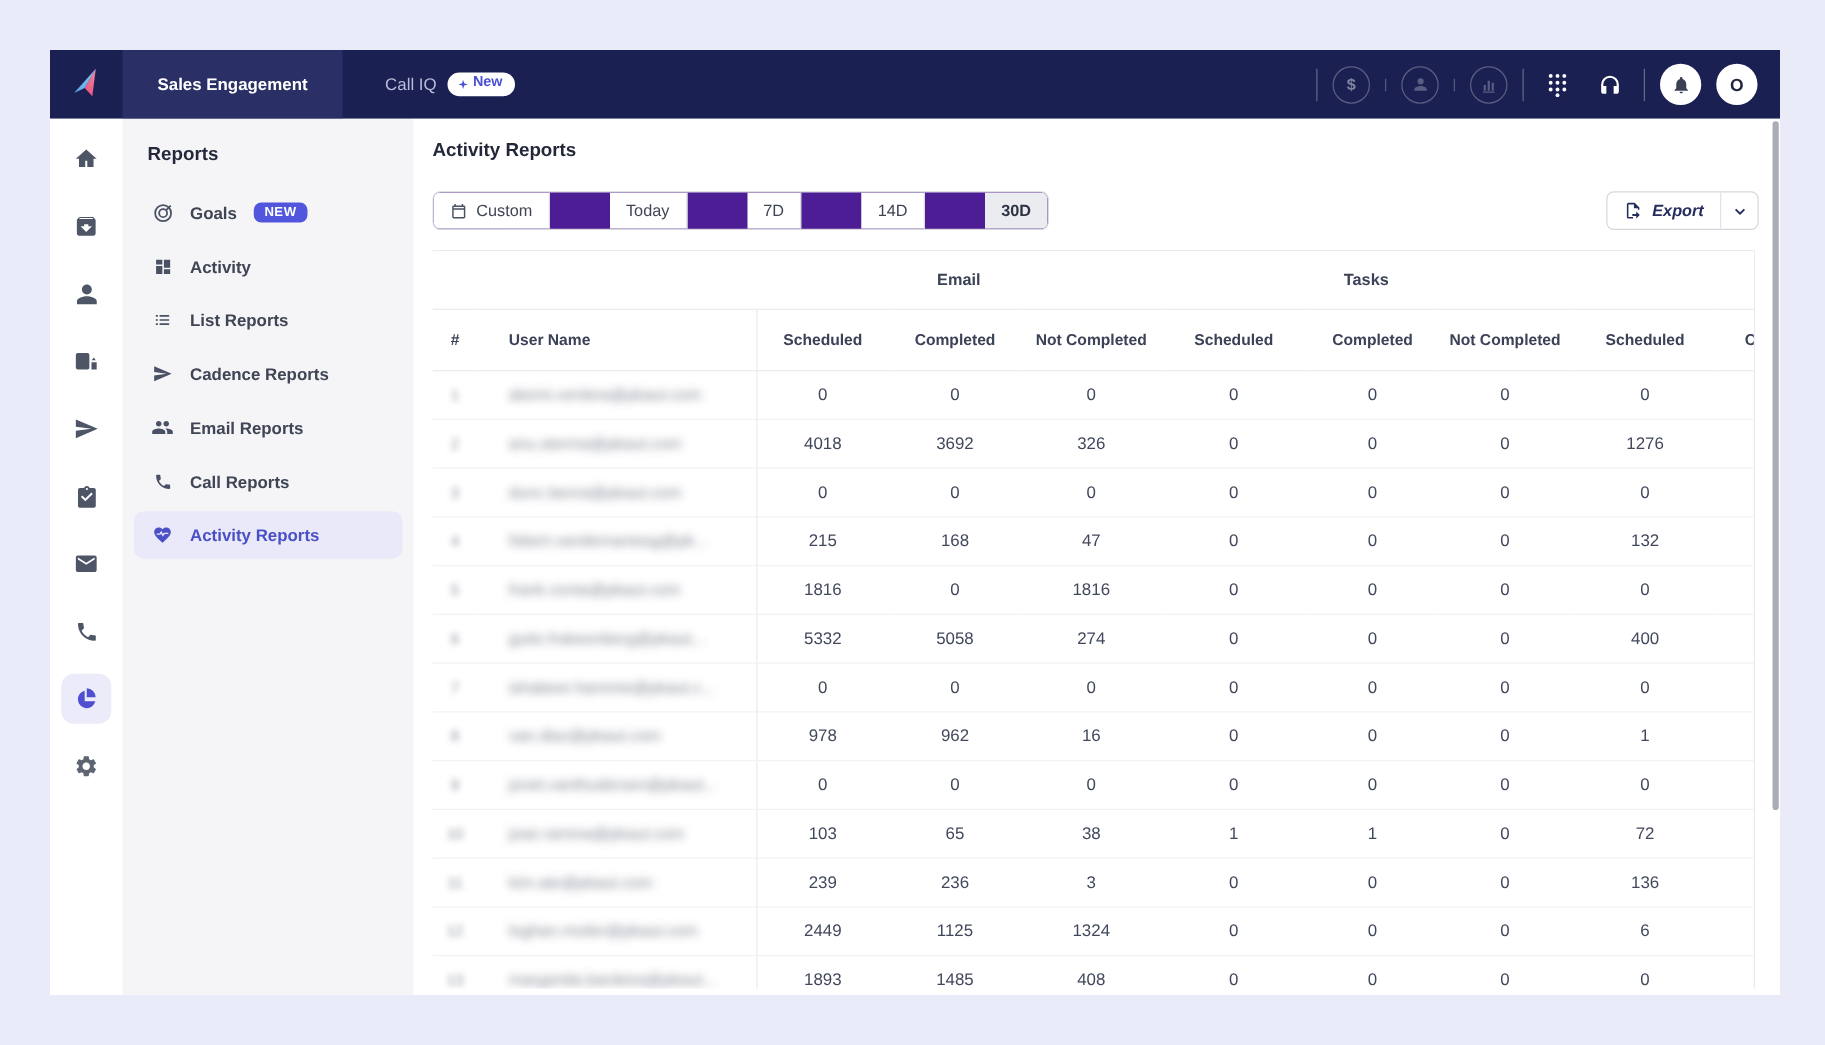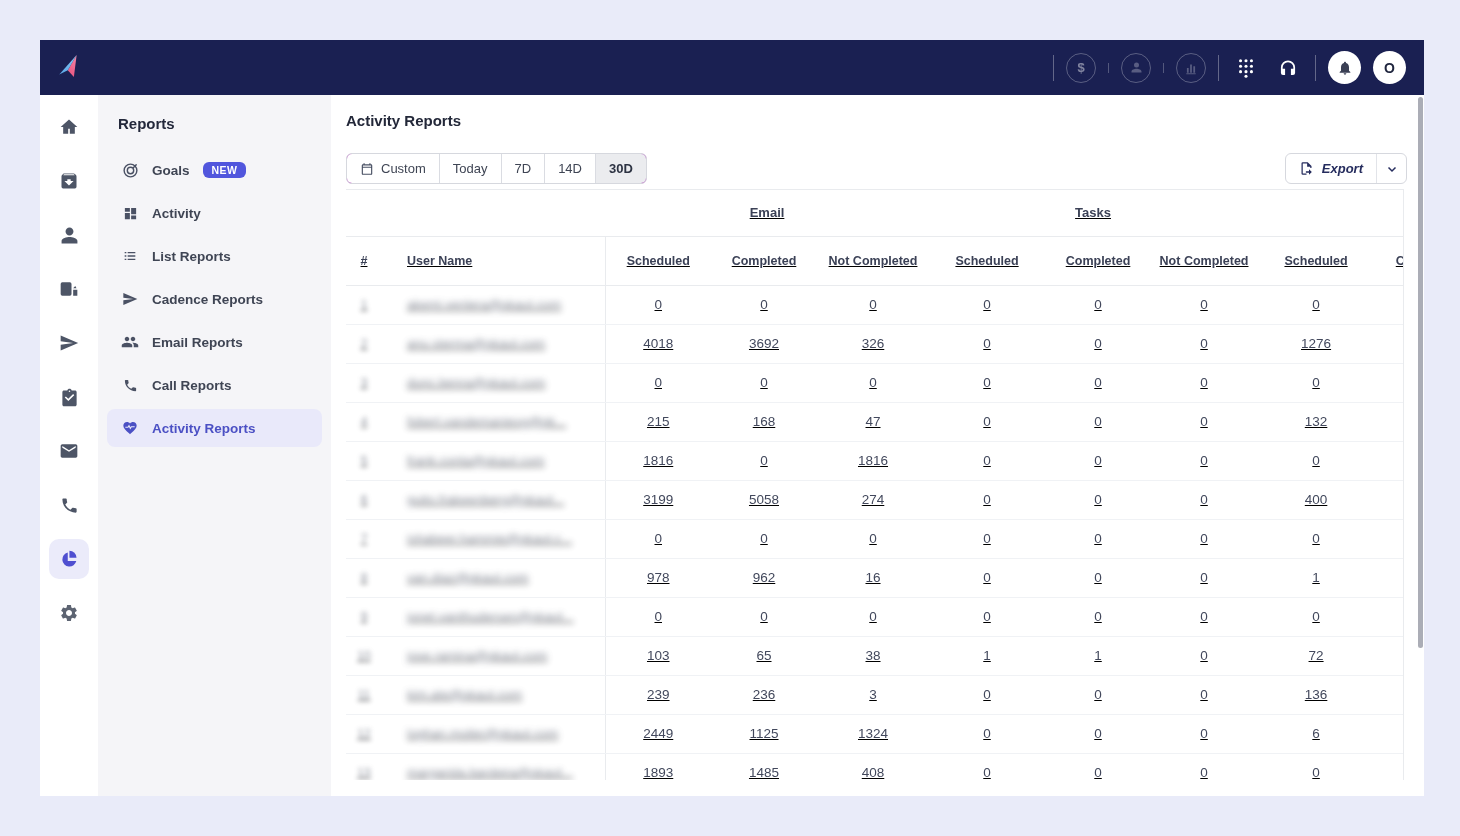--- a/index.html
+++ b/index.html
@@ -38,32 +38,32 @@
   .sb-item .sb-ic{width:18px;height:18px;display:flex;align-items:center;justify-content:center;color:#4a5164;flex:none;}
   .sb-item.active{background:#e9e9fa;color:#4b50c4;}
   .sb-item.active .sb-ic{color:#4b50c4;}
   .new-badge{background:#5156dd;color:#fff;font-size:10.5px;font-weight:700;letter-spacing:.4px;
     border-radius:6px;padding:3px 9px;line-height:1;}
 
   
   .main{flex:1;position:relative;background:#ffffff;overflow:hidden;}
   .page-title{position:absolute;left:15px;top:17px;font-size:15px;font-weight:700;color:#232839;}
   .controls{position:absolute;left:15px;top:58px;display:flex;align-items:center;height:31px;}
-  .seg-group{display:flex;align-items:stretch;height:31px;border:1px solid #d6d8de;border-radius:6px;overflow:hidden;background:#a21caf;}
+  .seg-group{display:flex;align-items:stretch;height:31px;border:1px solid #d6d8de;border-radius:6px;overflow:hidden;background:#4c1d95;gap:48px;}
   .seg{display:flex;align-items:center;gap:7px;padding:0 13px;font-size:13px;color:#3f4554;border-right:1px solid #dadce2;cursor:pointer;background:#fff;}
   .seg:last-child{border-right:none;}
   .seg.active{background:#ebecef;font-weight:700;color:#2d3343;}
   .export-btn{position:absolute;right:17px;top:58px;height:31px;display:flex;align-items:stretch;
     border:1px solid #d6d8de;border-radius:6px;background:#fff;overflow:hidden;}
   .export-main{display:flex;align-items:center;gap:8px;padding:0 13px;font-size:13px;font-weight:700;color:#262d5e;cursor:pointer;font-style:italic;}
   .export-caret{display:flex;align-items:center;justify-content:center;width:30px;border-left:1px solid #e2e4e9;cursor:pointer;color:#262d5e;}
 
   
-  .table-wrap{position:absolute;left:15px;top:94px;width:1058px;height:591px;overflow:hidden;
-    border-top:1px solid #e9ebee;border-right:1px solid #e9ebee;text-decoration:underline;}
+  .table-wrap{position:absolute;left:15px;top:105px;width:1058px;height:591px;overflow:hidden;
+    border-top:1px solid #e9ebee;border-right:1px solid #e9ebee;}
   table{border-collapse:collapse;table-layout:fixed;width:1135px;}
   tr.group-row th{height:46px;font-size:13px;font-weight:600;color:#3b4156;border-bottom:1px solid #e9ebee;text-align:center;background:#fff;}
   tr.head-row th{height:49px;font-size:12.5px;font-weight:700;color:#3b4156;border-bottom:1px solid #e9ebee;text-align:center;background:#fff;white-space:nowrap;}
   tr.head-row th.col-user{text-align:left;padding-left:25px;}
   tbody td{height:39px;border-bottom:1px solid #f0f2f5;font-size:13.5px;color:#42485c;text-align:center;white-space:nowrap;}
   td.col-user{text-align:left;padding-left:25px;overflow:hidden;text-overflow:ellipsis;}
   .fixed-sep{border-right:1px solid #e9ebee;}
   .blur-text{color:#5a6070;filter:blur(3.2px);opacity:.75;font-size:13px;}
   .num-blur{color:#5a6070;filter:blur(2.6px);opacity:.7;font-size:12px;}
 
@@ -89,20 +89,32 @@
               <stop offset="1" stop-color="#8ec9f2"></stop>
           </linearGradient>
         </defs>
         <g transform="rotate(-18 12 12)">
           <path fill="url(#lgp)" d="M21 4 L10.5 13.5 L13.5 20 Z"></path>
           <path fill="url(#lgb)" d="M21 4 L3 14.5 L10.5 13.5 Z"></path>
         </g>
       </svg>
     </div>
 
+    <div class="ptab active">
+      <span>Sales Engagement</span>
+    </div>
+    <div class="ptab">
+      <span>Call IQ</span>
+      <span class="pill">
+        <svg width="9" height="9" viewBox="0 0 24 24">
+          <path fill="#4b50d2" d="M12 2l2.2 7.8L22 12l-7.8 2.2L12 22l-2.2-7.8L2 12l7.8-2.2z"></path>
+        </svg>
+        <span>New</span>
+      </span>
+    </div>
 
     <div class="topbar-right">
       <div class="vdiv"></div>
       <div class="ghost-circle">$</div>
       <div class="vdot"></div>
       <div class="ghost-circle">
         <svg width="15" height="15" viewBox="0 0 24 24" fill="rgba(255,255,255,.5)">
             <path d="M12 12a4 4 0 1 0-4-4 4 4 0 0 0 4 4zm0 2c-3 0-8 1.5-8 4.5V20h16v-1.5c0-3-5-4.5-8-4.5z"></path>
           </svg>
       </div>
@@ -402,21 +414,21 @@
                 <td>1816</td>
                 <td>0</td>
                 <td>0</td>
                 <td>0</td>
                 <td>0</td>
                 <td></td>
               </tr>
               <tr>
                 <td><span class="num-blur">6</span></td>
                 <td class="col-user fixed-sep"><span class="blur-text">guito.frakeenberg@pkaut...</span></td>
-                <td>3199</td>
+                <td>5332</td>
                 <td>5058</td>
                 <td>274</td>
                 <td>0</td>
                 <td>0</td>
                 <td>0</td>
                 <td>400</td>
                 <td></td>
               </tr>
               <tr>
                 <td><span class="num-blur">7</span></td>

